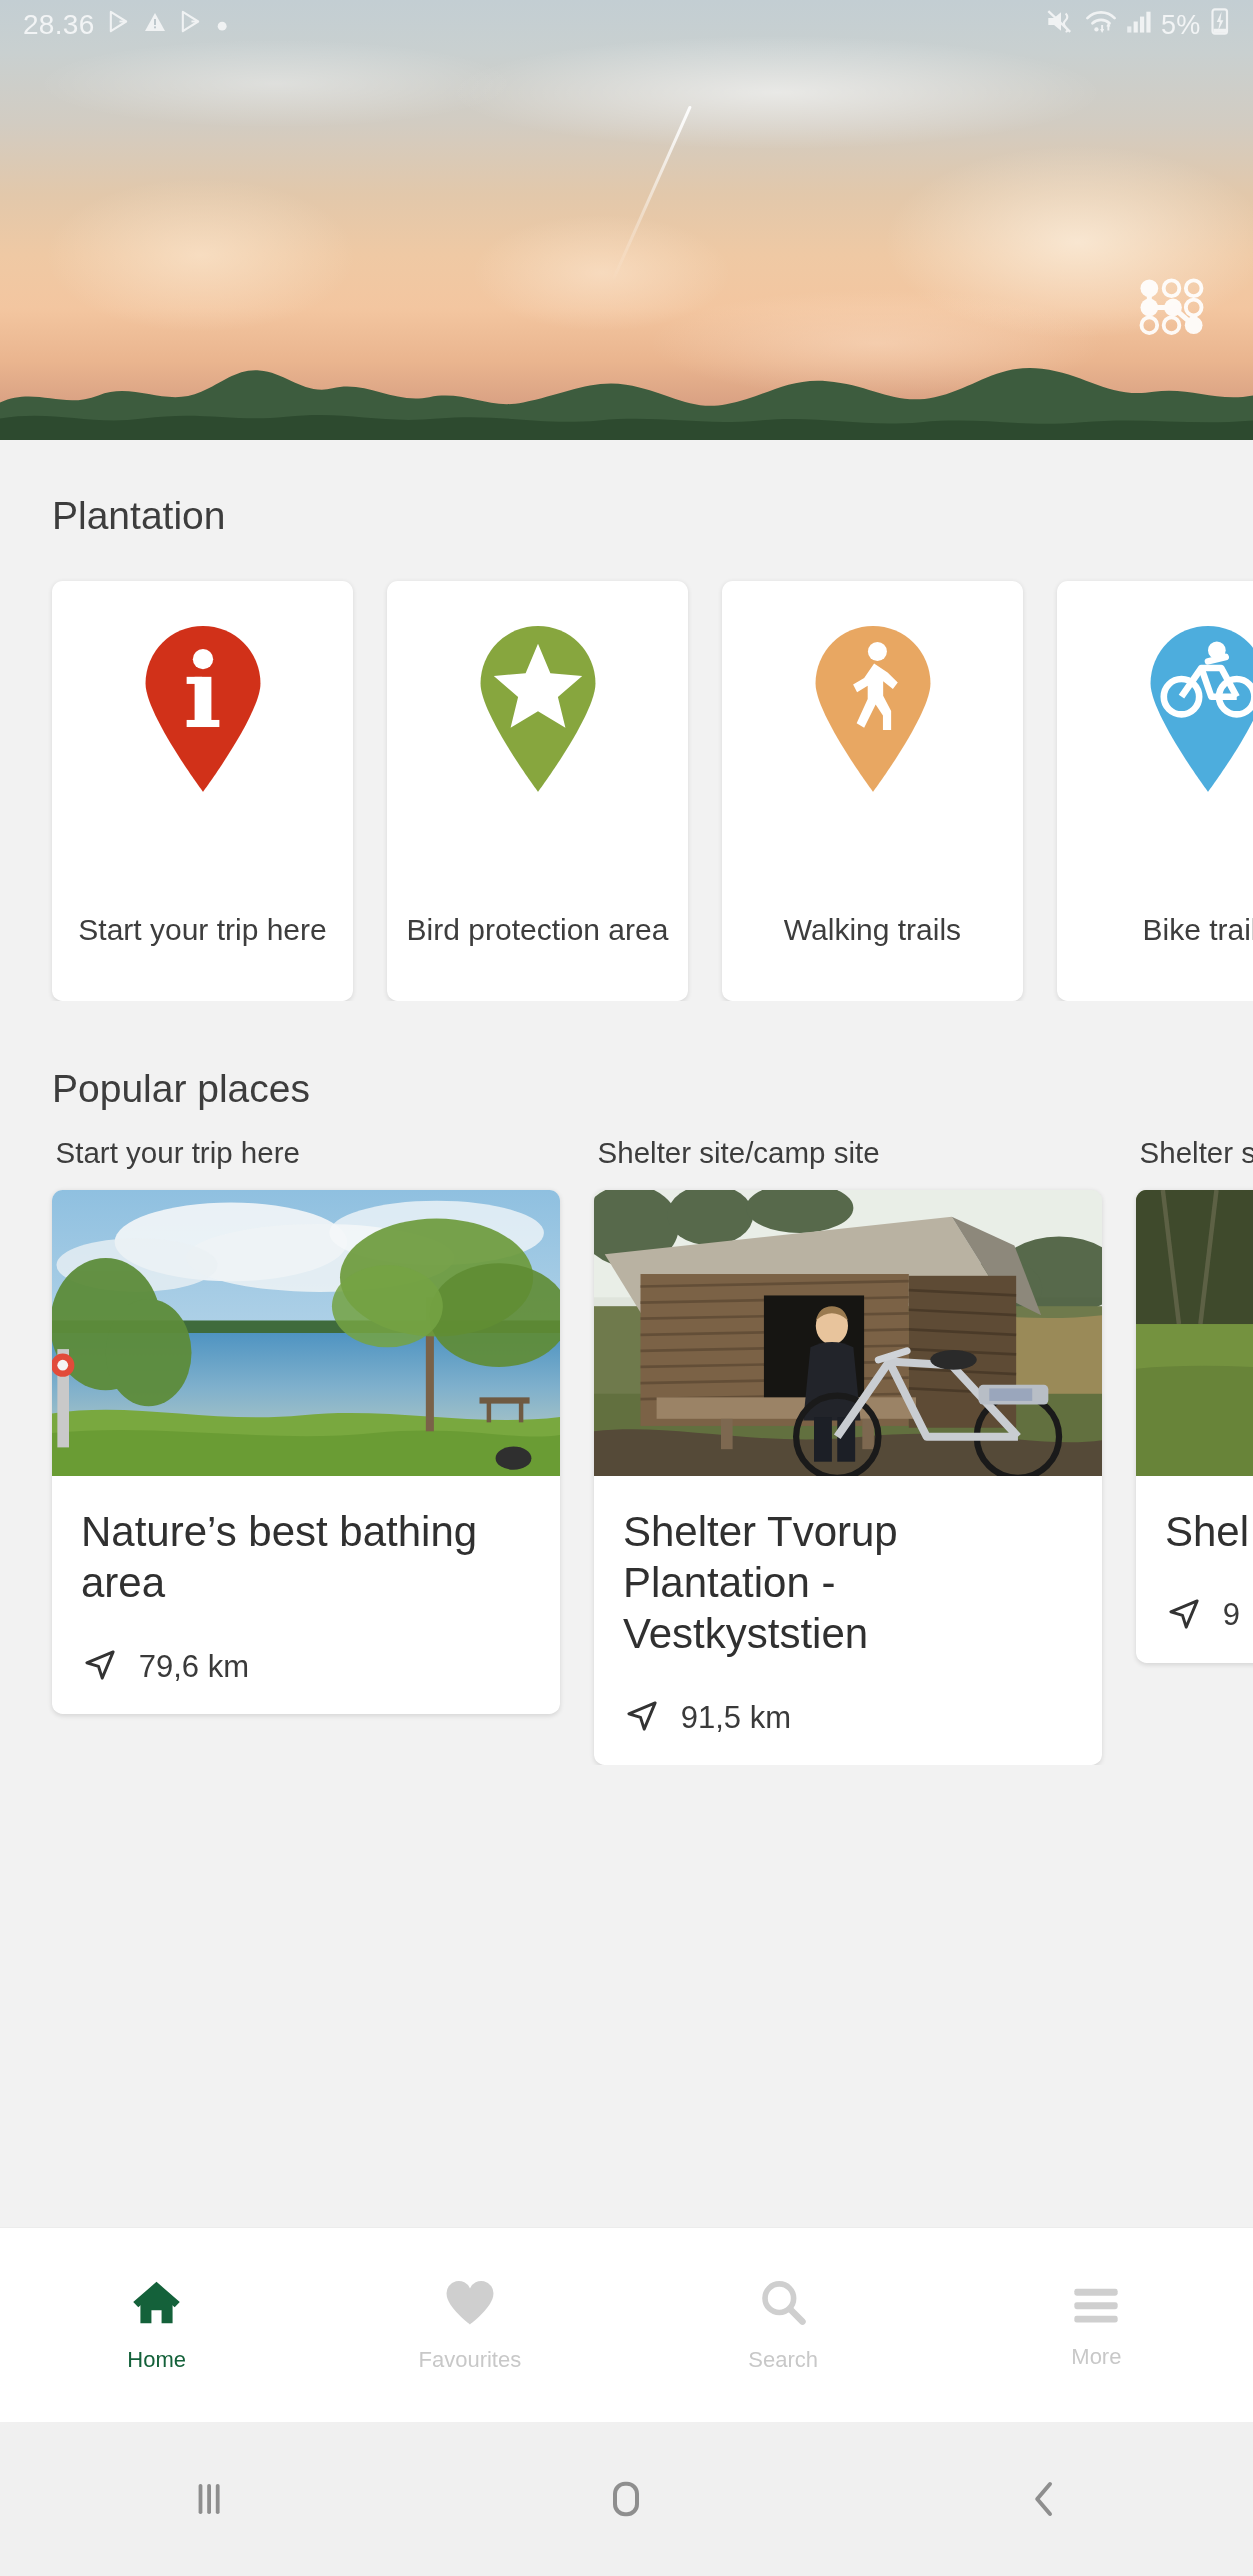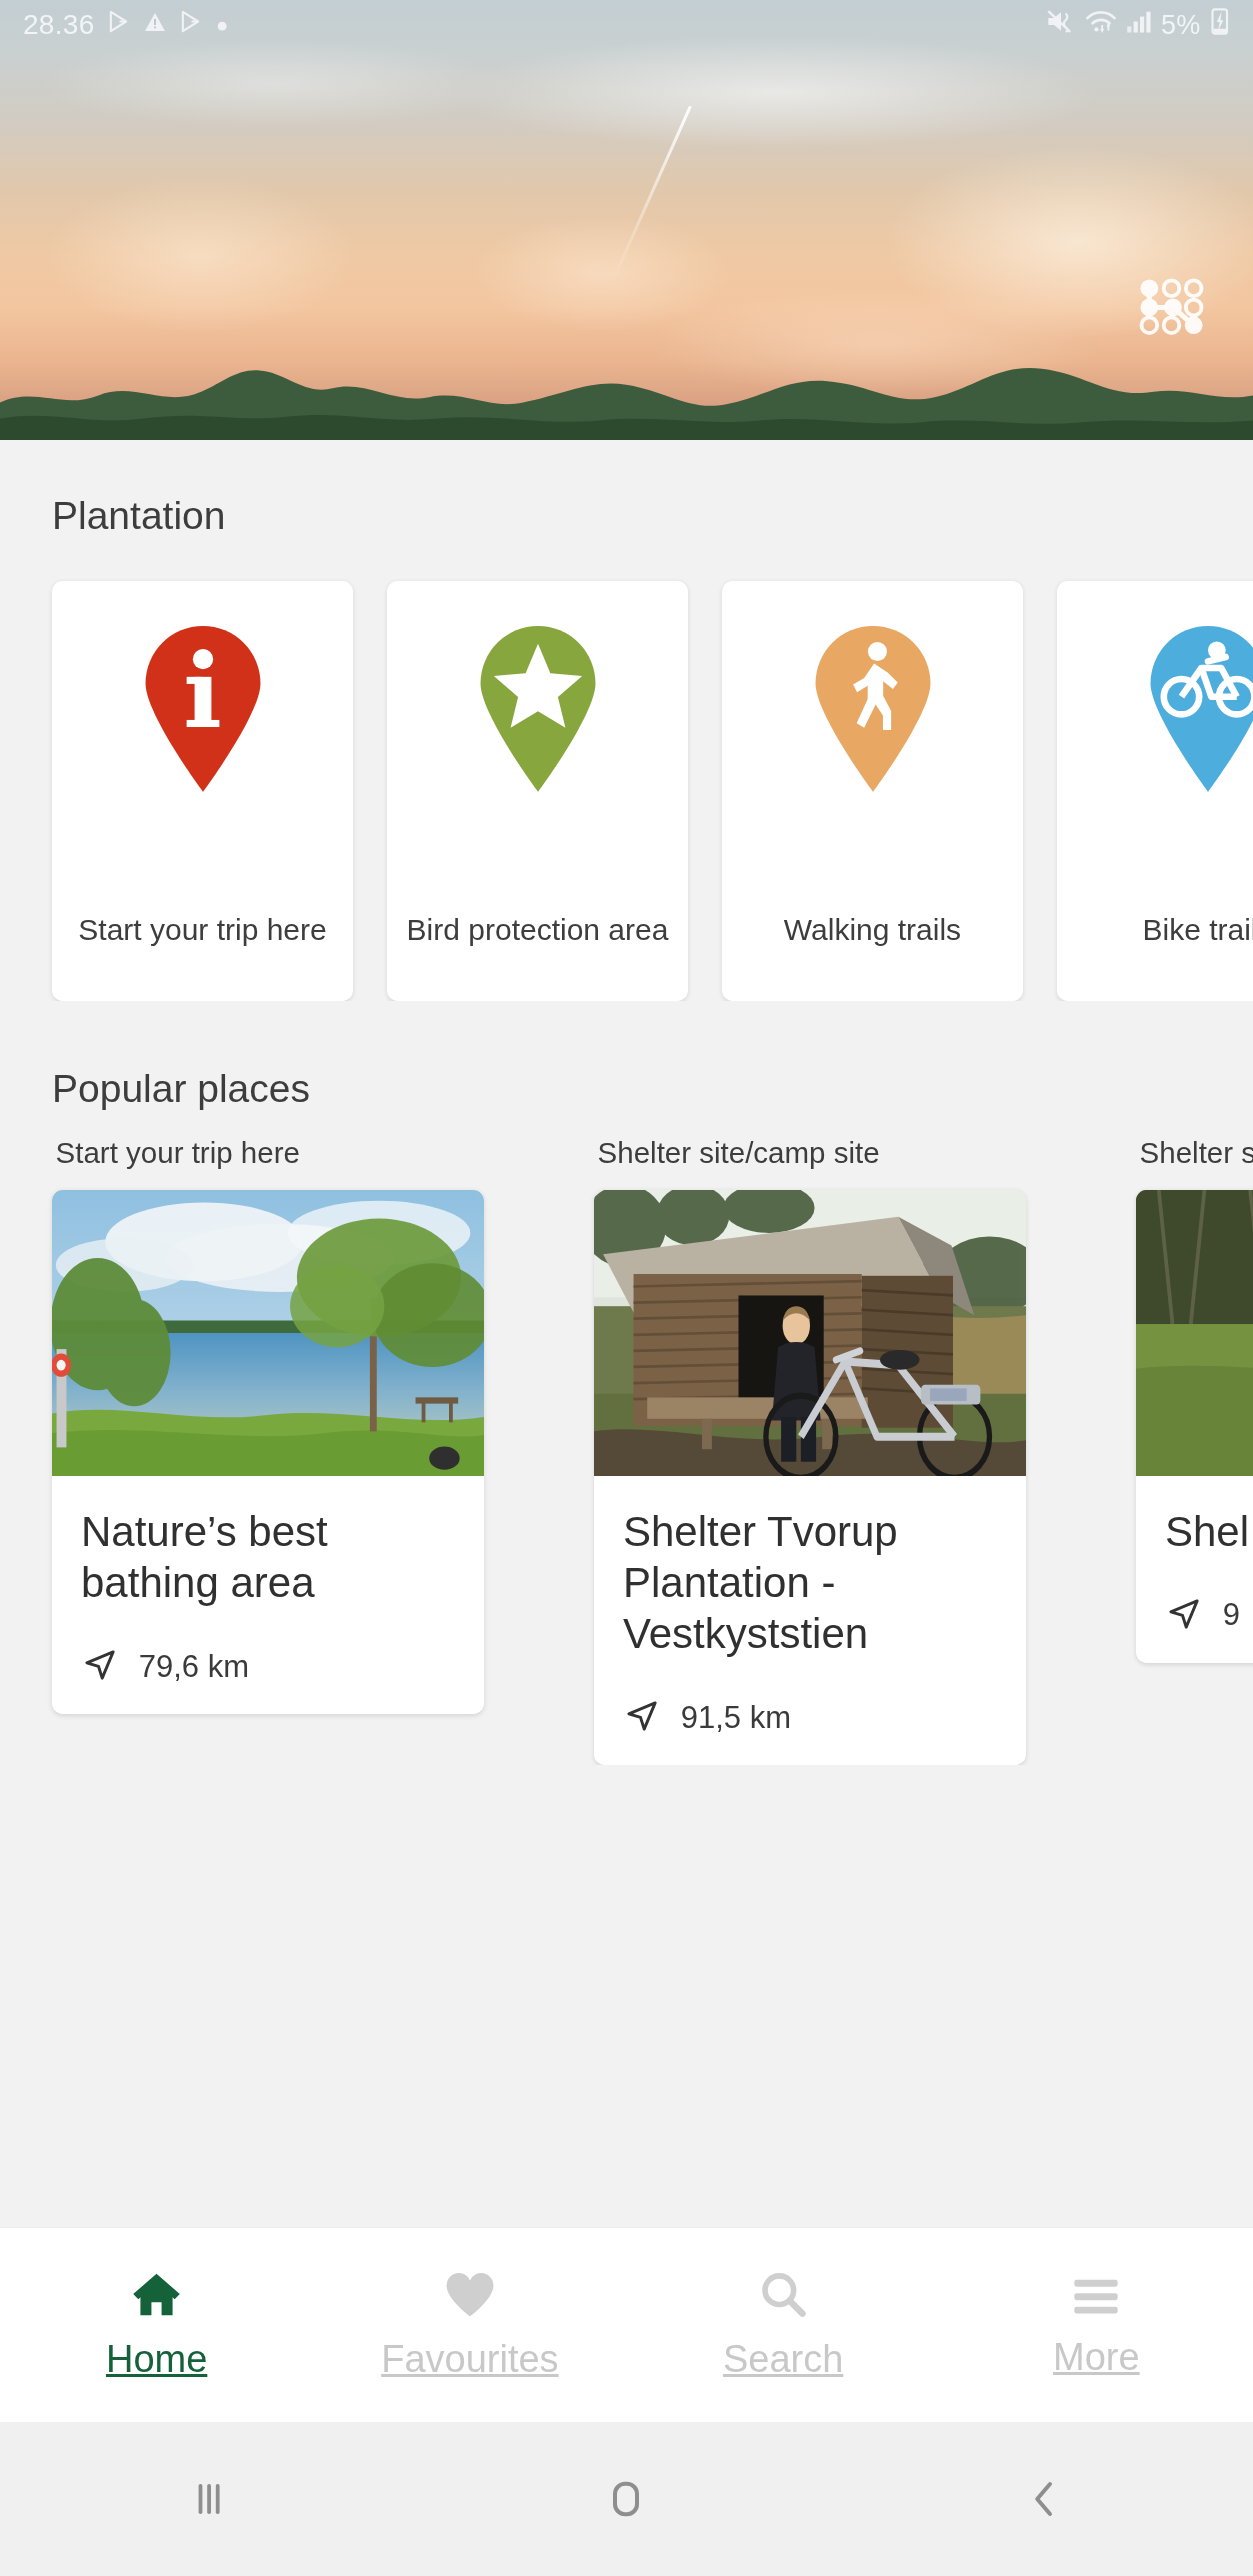--- a/index.html
+++ b/index.html
@@ -90,37 +90,37 @@
     text-align:center; font-size:30px; color:#3d3d3d; line-height:1.3;
   }
 
   
   .places-row { display:flex; gap:34px; padding:0 0 0 52px; overflow:hidden; }
   .place-col { flex:none; width:508px; }
   .place-cat {
     font-size:29.5px; color:#3d3d3d; padding:25px 3.6px 19.7px 3.6px; white-space:nowrap;
   }
   .place-card {
-    width:432px; background:#ffffff; border-radius:10.7px; overflow:hidden;
+    width:508px; background:#ffffff; border-radius:10.7px; overflow:hidden;
     box-shadow:0 1.8px 5.4px rgba(0,0,0,.12);
   }
   .place-img { width:100%; height:286px; position:relative; overflow:hidden; }
   .place-img svg { display:block; width:100%; height:100%; }
   .place-body { padding:30px 29px 27px 29px; }
   .place-title { font-size:42px; color:#303030; line-height:1.22; font-weight:400; }
   .place-dist { display:flex; align-items:center; gap:19.7px; margin-top:38px; }
   .place-dist .dtxt { font-size:31px; color:#3a3a3a; }
 
   
   .bottom-nav {
     flex:none; width:100%; height:195px; background:#ffffff;
     display:flex; align-items:center; border-top:0.9px solid #ececec;
   }
   .nav-item { flex:1; display:flex; flex-direction:column; align-items:center; gap:14.3px; }
-  .nav-label { font-size:38px;text-decoration:underline; }
+  .nav-label { font-size:22px; }
   .nav-item.active .nav-label { color:#14613a; }
   .nav-item .nav-label { color:#c8c8c8; }
 
   
   .sys-nav {
     flex:none; width:100%; height:154px; background:#f0f0f0;
     display:flex; align-items:center; justify-content:space-around;
   }
   .sys-btn { width:107px; height:72px; display:flex; align-items:center; justify-content:center; }
 </style>

